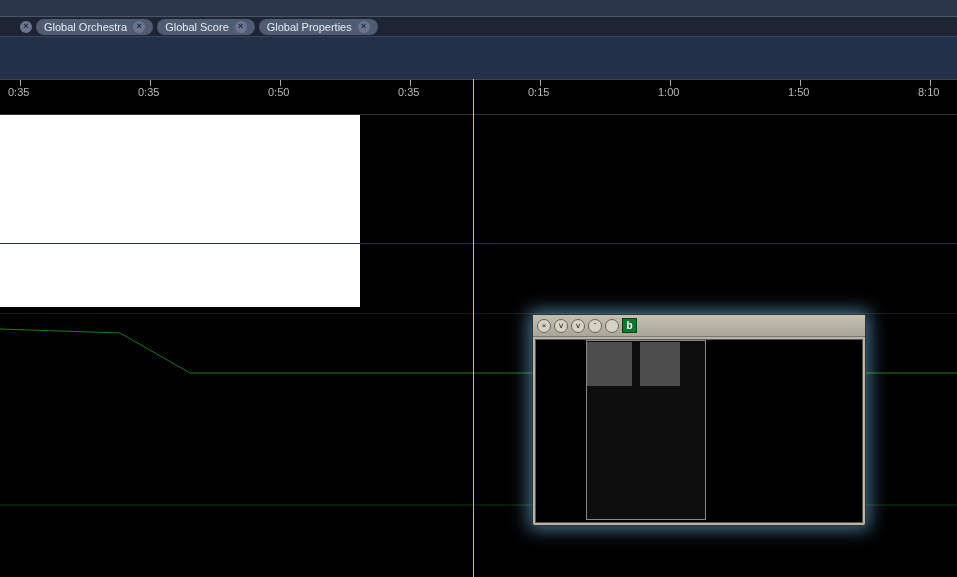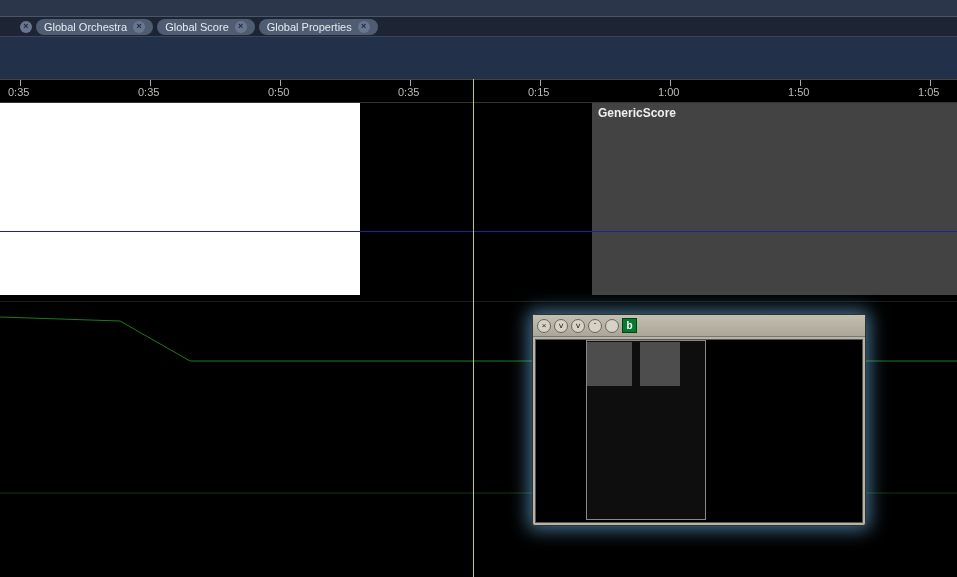--- a/index.html
+++ b/index.html
@@ -58,21 +58,21 @@
     height: 42px;
     background: #22304a;
   }
   .timeline-area {
     position: relative;
     width: 100%;
   }
   .ruler {
     position: relative;
     width: 100%;
-    height: 24px;
+    height: 36px;
     background: #000;
     border-top: 1px solid #444;
     border-bottom: 1px solid #333;
   }
   .tick {
     position: absolute;
     top: 0;
     height: 100%;
   }
   .tick .mark {
@@ -250,29 +250,26 @@
     <div class="tick" style="left:670px">
         <div class="mark"></div>
         <div class="label">1:00</div>
       </div>
     <div class="tick" style="left:800px">
         <div class="mark"></div>
         <div class="label">1:50</div>
       </div>
     <div class="tick" style="left:930px">
         <div class="mark"></div>
-        <div class="label">1:05</div>
+        <div class="label">8:10</div>
       </div>
   </div>
 
   <div class="tracks">
     <div class="clip clip-white" style="left:0;width:360px;"></div>
-    <div class="clip clip-grey" style="left:592px;width:365px;">
-      <div class="clip-label">GenericScore</div>
-    </div>
 
     <div class="hline blue-line" style="top:128px"></div>
     <div class="hline dark-line" style="top:198px"></div>
 
     <svg class="auto-env" width="957" height="474">
       <polyline points="0,214 120,218 190,258 957,258" stroke="#1c7a1c" stroke-width="1" fill="none"></polyline>
       <line x1="0" y1="390" x2="957" y2="390" stroke="#0e3a0e" stroke-width="1"></line>
     </svg>
   </div>
 

